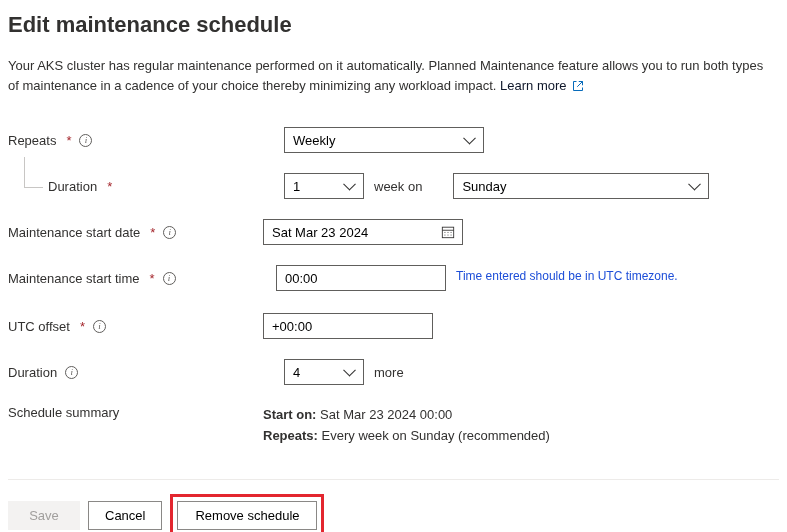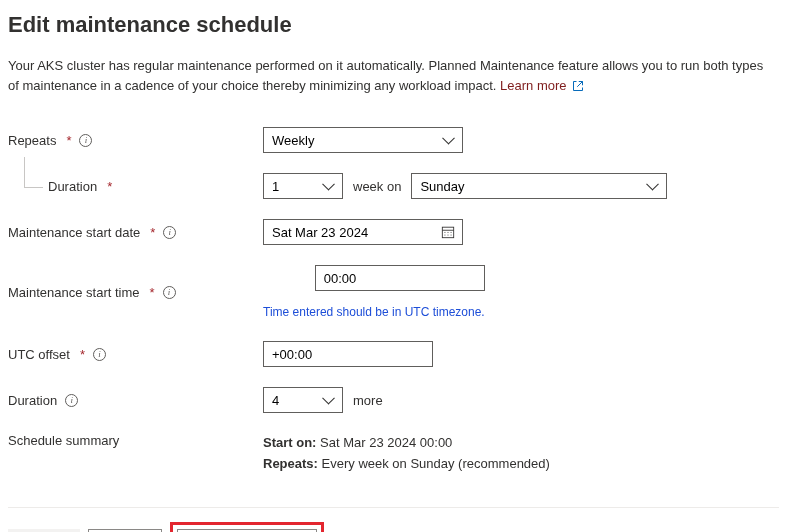--- a/index.html
+++ b/index.html
@@ -15,21 +15,21 @@
       font-weight: 600;
       margin-bottom: 18px;
     }
     .description {
       font-size: 13px;
       line-height: 1.5;
       margin-bottom: 32px;
       max-width: 760px;
     }
     .learn-more {
-      color: #7f1d1d;
+      color: #0f172a;
       text-decoration: none;
     }
     .ext-icon {
       display: inline-block;
       vertical-align: -2px;
       margin-left: 2px;
     }
     .form-row {
       display: flex;
       align-items: center;
@@ -98,21 +98,21 @@
     select, .text-input {
       font-family: inherit;
       font-size: 13px;
       border: 1px solid #605e5c;
       padding: 4px 8px;
       height: 26px;
       background: #fff;
       appearance: none;
       -webkit-appearance: none;
     }
-    select { padding-right: 28px; }
+    select { padding-right: 28px; margin-left: 21px; }
     .w-200 { width: 200px; }
     .w-80  { width: 80px; }
     .w-240 { width: 256px; }
     .w-170 { width: 170px; }
     .helper {
       font-size: 12px;
       color: #1d4ed8;
       margin-top: 4px;
     }
     .date-wrap {
@@ -238,21 +238,21 @@
     </span>
   </div>
 </div>
 
 <div class="form-row compact">
   <div class="label-col">
     <span>Maintenance start time</span>
       <span class="req">*</span>
     <span class="info-icon">i</span>
   </div>
-  <div class="field-col" style="flex-direction:column; align-items:flex-end;">
+  <div class="field-col" style="flex-direction:row; align-items:flex-start;margin-left:13px;">
     <input type="text" class="text-input w-170" value="00:00" style="">
     <div class="helper">Time entered should be in UTC timezone.</div>
   </div>
 </div>
 
 <div style="height:14px"></div>
 
 <div class="form-row">
   <div class="label-col">
     <span>UTC offset</span>

